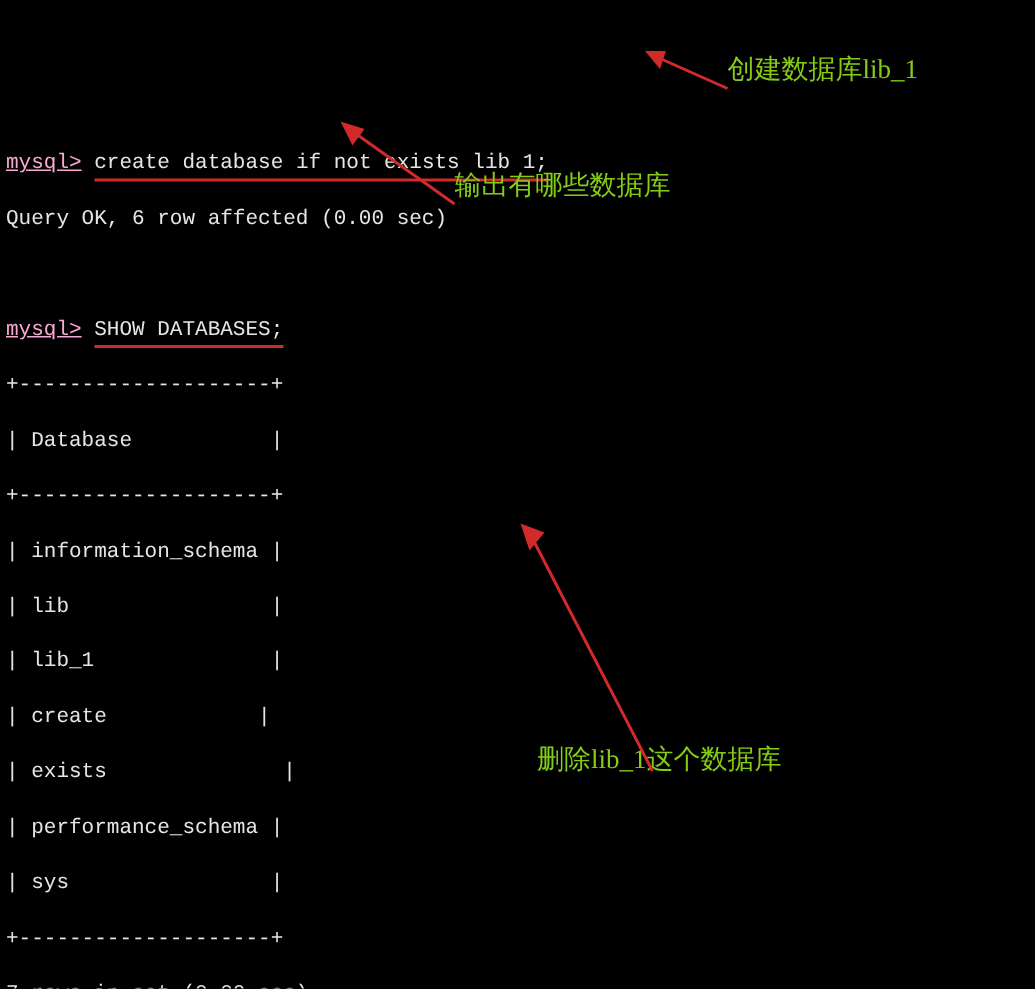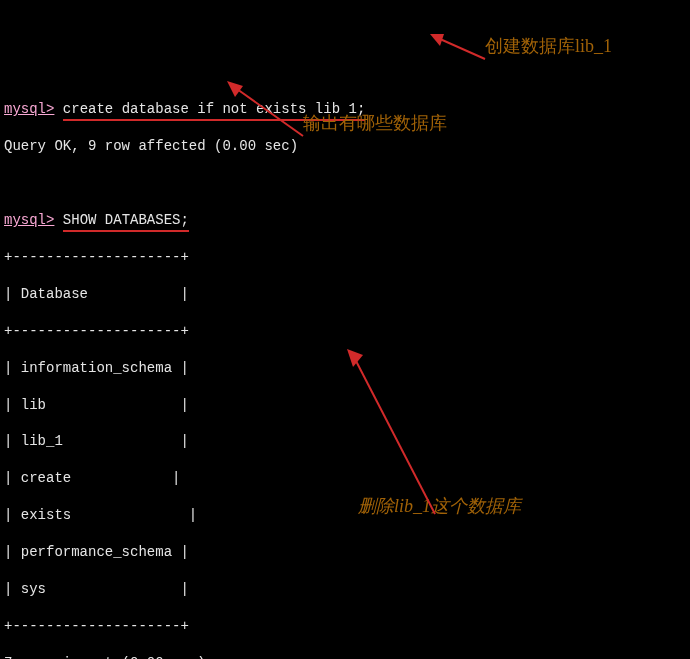--- a/index.html
+++ b/index.html
@@ -19,39 +19,39 @@
   .line { display: block; height: 18px; }
   .prompt { color: #f9a8d4; text-decoration: underline; }
   .cmd-ul {
     color: #e5e5e5;
     border-bottom: 2px solid #d12a2a;
     padding-bottom: 2px;
   }
   
   .anno {
     position: absolute;
-    color: #a16207;
+    color: #84cc16;
     font-family: SimSun, "宋体", serif;
     font-size: 18px;
     white-space: nowrap;
   }
   
   .arrow { position: absolute; pointer-events: none; }
   .arrow svg { overflow: visible; }
   .arrow-stroke { stroke: #d12a2a; stroke-width: 2; fill: none; }
   .arrow-head { fill: #d12a2a; }
 </style>
 </head>
 <body>
 
 
 
 
 <span class="line"><span class="prompt">mysql&gt;</span> <span class="cmd-ul">create database if not exists lib 1;</span></span>
-<span class="line">Query OK, 9 row affected (0.00 sec)</span>
+<span class="line">Query OK, 6 row affected (0.00 sec)</span>
 <span class="line"> </span>
 <span class="line"><span class="prompt">mysql&gt;</span> <span class="cmd-ul">SHOW DATABASES;</span></span>
 <span class="line">+--------------------+</span>
 <span class="line">| Database           |</span>
 <span class="line">+--------------------+</span>
 <span class="line">| information_schema |</span>
 <span class="line">| lib                |</span>
 <span class="line">| lib_1              |</span>
 <span class="line">| create            |</span>
 <span class="line">| exists              |</span>
@@ -74,21 +74,21 @@
 
 
 
 
 
 
 
 
 <div class="anno" style="left:485px; top:34px;">创建数据库lib_1</div>
 <div class="anno" style="left:303px; top:111px;text-align:center;">输出有哪些数据库</div>
-<div class="anno" style="left:358px; top:494px;font-style:italic;">删除lib_1这个数据库</div>
+<div class="anno" style="left:358px; top:494px;">删除lib_1这个数据库</div>
 
 
 <div class="arrow" style="left:430px; top:15px; width:60px; height:30px;">
 <svg width="60" height="30">
   <line class="arrow-stroke" x1="55" y1="25" x2="10" y2="5"></line>
   <polygon class="arrow-head" points="0,0 14,0 10,12"></polygon>
 </svg>
 </div>
 
 <div class="arrow" style="left:225px; top:62px; width:80px; height:60px;">

